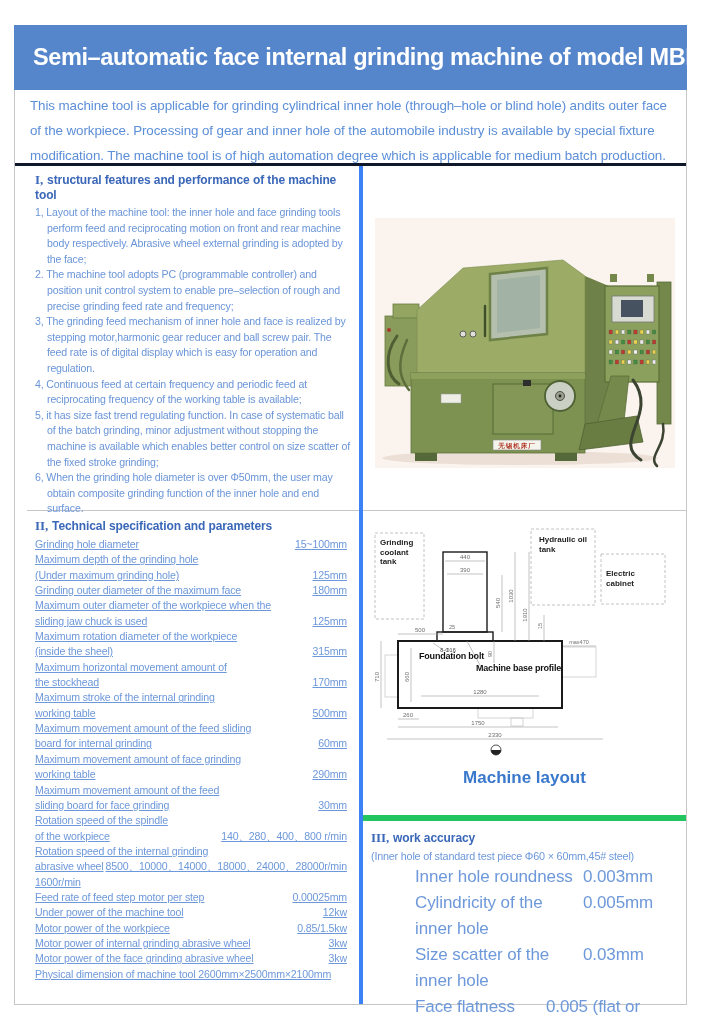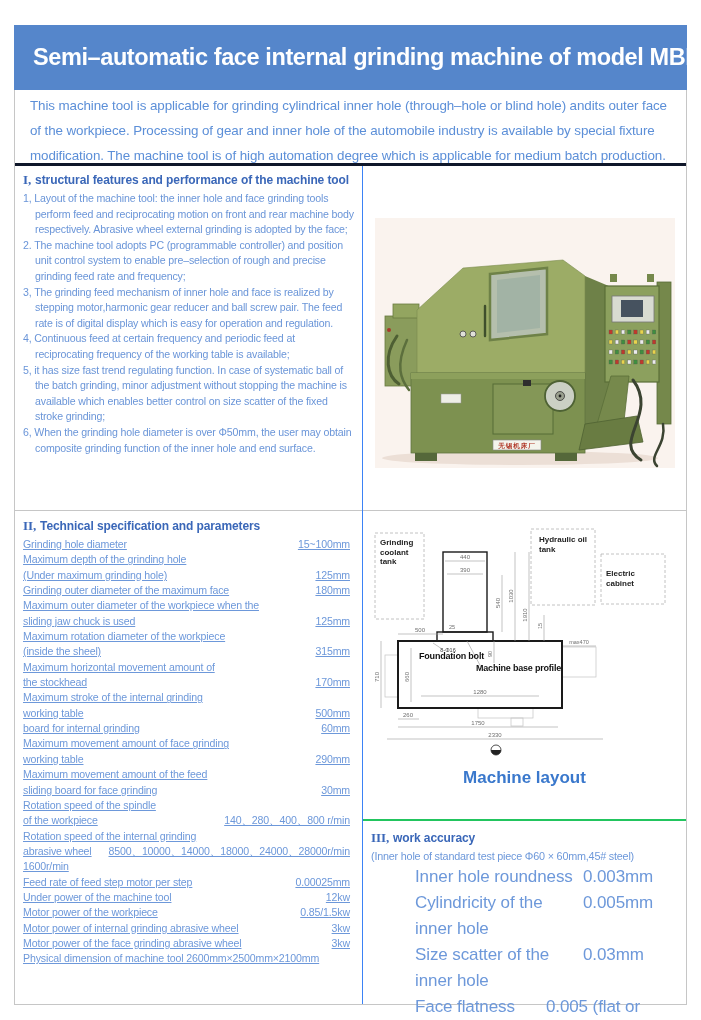--- a/index.html
+++ b/index.html
@@ -6,37 +6,37 @@
   body{width:701px;height:1020px;position:relative;font-family:"Liberation Sans",sans-serif;-webkit-font-smoothing:antialiased;}
   .page{position:absolute;left:14px;top:25px;width:673px;}
   
   .banner{height:65px;background:#5586cb;display:flex;align-items:center;}
   .banner h1{margin:0 0 0 19px;color:#ffffff;font-size:23.5px;font-weight:700;letter-spacing:-0.4px;white-space:nowrap;}
   
   .frame{border:1px solid #c6c6c6;border-top:none;}
   .intro{box-sizing:border-box;height:76px;padding:3px 15px 0 15px;border-bottom:3px solid #0f172a;
          color:#5c8fd8;font-size:13.4px;line-height:25px;letter-spacing:-0.1px;}
   .main{display:grid;grid-template-columns:348px 1fr;}
-  .col-left{border-right:1px solid #3b82f6;}
+  .col-left{border-right:4px solid #3b82f6;margin-left:12px;}
   
   .sec-head{color:#3a67b8;font-weight:700;font-size:12px;letter-spacing:-0.1px;margin:0 0 3px 0;}
   .sec-head .rn{font-family:"Liberation Serif",serif;font-size:13px;margin-right:4px;}
   
   .sec1{box-sizing:border-box;height:345px;padding:6px 8px 0 8px;border-bottom:1px solid #c6c6c6;}
   .feature-list{margin:0;padding:0;list-style:none;color:#6a95d8;font-size:10.6px;line-height:15.6px;letter-spacing:-0.15px;}
   .feature-list li{padding-left:12px;text-indent:-12px;}
   
   .sec2{box-sizing:border-box;height:493px;padding:7px 12px 0 8px;}
   .spec-rows{color:#6d98da;font-size:10.6px;line-height:15.35px;letter-spacing:-0.15px;}
   .spec-row{display:flex;justify-content:space-between;text-decoration:underline;}
   .spec-row .v{white-space:nowrap;text-align:right;}
   
   .photo-area{box-sizing:border-box;height:345px;border-bottom:1px solid #c6c6c6;display:flex;justify-content:center;}
   .photo-area svg{margin-top:52px;}
-  .diagram-area{box-sizing:border-box;height:310px;border-bottom:2px solid #22c55e;position:relative;}
+  .diagram-area{box-sizing:border-box;height:310px;border-bottom:6px solid #22c55e;position:relative;}
   .diagram-area svg{position:absolute;left:0;top:4px;}
   .dbox-label{position:absolute;font-size:8px;line-height:9.5px;color:#222;font-weight:700;}
   .dcallout{position:absolute;font-size:9px;color:#111;font-weight:700;letter-spacing:-0.2px;}
   .diagram-caption{position:absolute;top:257px;left:0;width:100%;text-align:center;color:#3a78cc;font-size:17px;font-weight:700;}
   
   .sec3{box-sizing:border-box;height:183px;padding:9px 10px 0 8px;}
   .acc-note{color:#6d98da;font-size:10.8px;margin:4px 0 2px 0;letter-spacing:-0.2px;}
   .acc-row{display:flex;color:#6d98da;font-size:17px;line-height:26px;letter-spacing:-0.1px;margin-left:44px;}
   .acc-row .l{width:168px;}
   
@@ -114,20 +114,24 @@
               <span class="l">the stockhead</span>
               <span class="v">170mm</span>
             </div>
               <div class="spec-row">
               <span class="l">Maximum stroke of the internal grinding</span>
               <span class="v"></span>
             </div>
               <div class="spec-row">
               <span class="l">working table</span>
               <span class="v">500mm</span>
+            </div>
+              <div class="spec-row">
+              <span class="l">Maximum movement amount of the feed sliding</span>
+              <span class="v"></span>
             </div>
               <div class="spec-row">
               <span class="l">board for internal grinding</span>
               <span class="v">60mm</span>
             </div>
               <div class="spec-row">
               <span class="l">Maximum movement amount of face grinding</span>
               <span class="v"></span>
             </div>
               <div class="spec-row">

